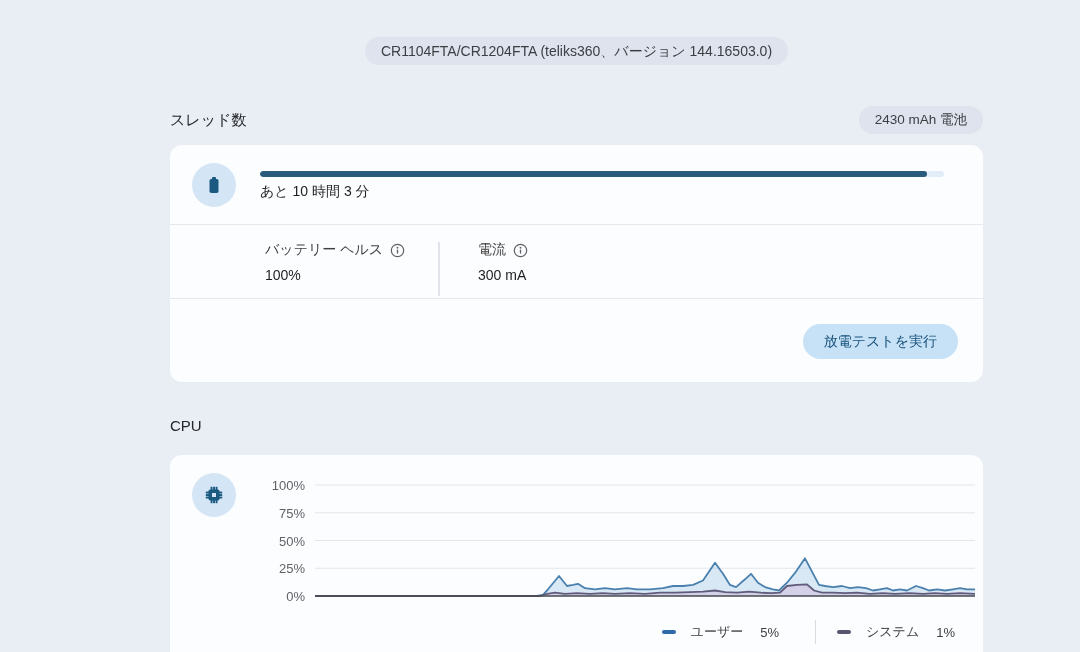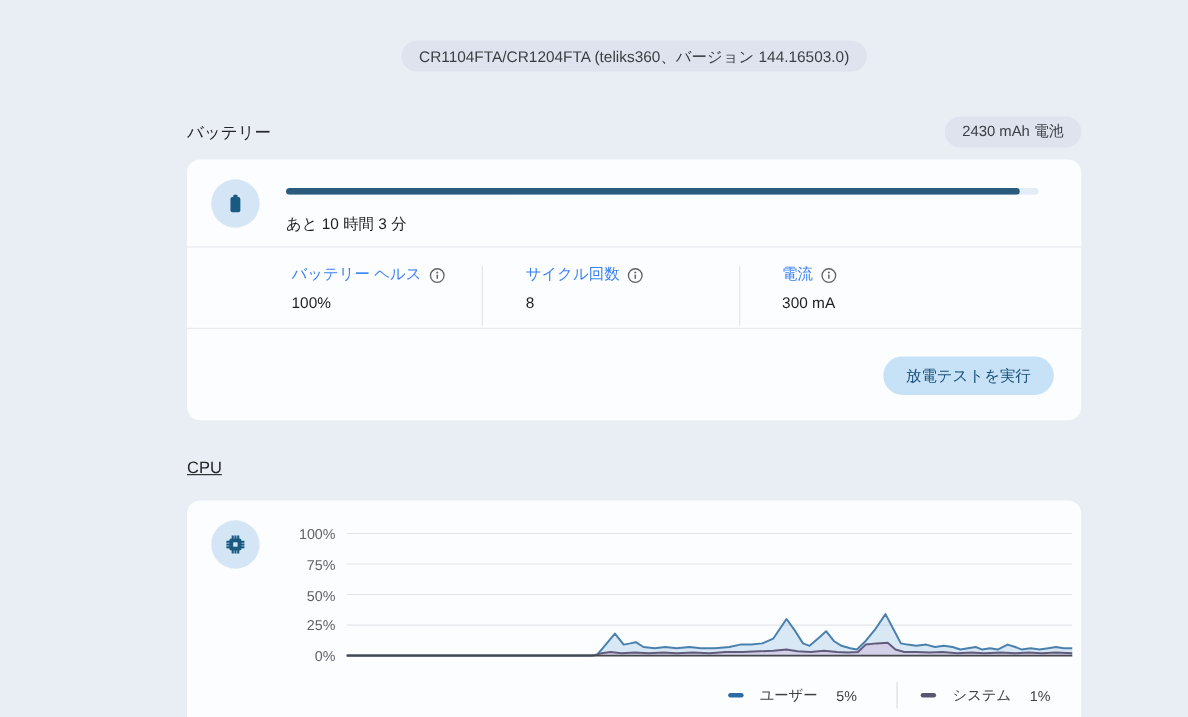--- a/index.html
+++ b/index.html
@@ -26,21 +26,21 @@
   .banner { position: absolute; top: 37px; left: 0; width: 100%; text-align: center; }
   .banner .pill { font-size: 14px; }
 
   
   .section-header {
     position: absolute; left: 0; width: 100%;
     display: flex; justify-content: space-between; align-items: center;
   }
   .section-title { font-size: 15px; color: #242629; }
   .hdr-battery { top: 106px; }
-  .hdr-cpu { top: 417px; text-decoration: underline; }
+  .hdr-cpu { top: 417px; }
 
   
   .card {
     position: absolute; left: 0; width: 813px;
     background: #fcfdfe; border-radius: 12px;
   }
   .card-battery { top: 145px; height: 237px; }
   .card-cpu { top: 455px; height: 260px; }
 
   .icon-circle {
@@ -50,32 +50,32 @@
     display: flex; align-items: center; justify-content: center;
   }
 
   
   .progress-track {
     position: absolute; left: 90px; top: 26px;
     width: 684px; height: 6px; border-radius: 3px;
     background: #e2edf8; overflow: hidden;
   }
   .progress-fill { height: 100%; border-radius: 3px; background: #2b5b7c; }
-  .time-text { position: absolute; left: 90px; top: 50px; font-size: 14px; color: #1d1f23; }
+  .time-text { position: absolute; left: 90px; top: 38px; font-size: 14px; color: #1d1f23; }
 
   .hdivider { position: absolute; left: 0; width: 100%; height: 1px; background: #e5e8ee; }
   .hd1 { top: 79px; } .hd2 { top: 153px; }
 
   .stats-row { position: absolute; left: 0; top: 80px; width: 100%; padding: 16px 0 0 95px; display: flex; }
   .stat { }
   .stat-1 { width: 173px; }
   .stat-2 { width: 233px; padding-left: 39px; }
   .stat-3 { padding-left: 38px; }
   .vdivider { width: 1px; height: 54px; background: #e0e4ea; margin-top: 1px; }
-  .stat-label { display: flex; align-items: center; gap: 7px; font-size: 14px; color: #3b82f6; }
+  .stat-label { display: flex; align-items: center; gap: 7px; font-size: 14px; color: #404040; }
   .stat-value { margin-top: 8px; font-size: 14px; color: #1d1f23; }
   .info-icon { width: 15px; height: 15px; color: #5f6368; cursor: pointer; }
 
   .button-row { position: absolute; top: 179px; right: 25px; }
   .tonal-button {
     border: none; cursor: pointer;
     background: #c7e2f7; color: #17507a;
     height: 35px; padding: 0 21px;
     border-radius: 18px; font-size: 14px;
     font-family: "Liberation Sans", "DejaVu Sans", sans-serif;
@@ -104,21 +104,21 @@
 </head>
 <body>
 
 <div class="content">
 
   <div class="banner">
     <span class="pill">CR1104FTA/CR1204FTA (teliks360、バージョン 144.16503.0)</span>
   </div>
 
   <div class="section-header hdr-battery">
-    <span class="section-title">バッテリー</span>
+    <span class="section-title">スレッド数</span>
     <span class="pill">2430 mAh 電池</span>
   </div>
 
   <div class="card card-battery">
     <div class="icon-circle">
       <svg width="24" height="24" viewBox="0 0 24 24">
         <rect x="10" y="4" width="4" height="3" rx="1" fill="#1b5a80"></rect>
         <rect x="7.5" y="6" width="9" height="14" rx="1.8" fill="#1b5a80"></rect>
       </svg>
     </div>
@@ -136,31 +136,20 @@
           <span>バッテリー ヘルス</span>
           <svg class="info-icon" viewBox="0 0 16 16">
             <circle cx="8" cy="8" r="6.6" fill="none" stroke="currentColor" stroke-width="1.3"></circle>
             <circle cx="8" cy="5.1" r="1" fill="currentColor"></circle>
             <rect x="7.3" y="7" width="1.4" height="4.4" rx="0.7" fill="currentColor"></rect>
           </svg>
         </div>
         <div class="stat-value">100%</div>
       </div>
       <div class="vdivider"></div>
-      <div class="stat stat-2">
-        <div class="stat-label">
-          <span>サイクル回数</span>
-          <svg class="info-icon" viewBox="0 0 16 16">
-            <circle cx="8" cy="8" r="6.6" fill="none" stroke="currentColor" stroke-width="1.3"></circle>
-            <circle cx="8" cy="5.1" r="1" fill="currentColor"></circle>
-            <rect x="7.3" y="7" width="1.4" height="4.4" rx="0.7" fill="currentColor"></rect>
-          </svg>
-        </div>
-        <div class="stat-value">8</div>
-      </div>
       <div class="vdivider"></div>
       <div class="stat stat-3">
         <div class="stat-label">
           <span>電流</span>
           <svg class="info-icon" viewBox="0 0 16 16">
             <circle cx="8" cy="8" r="6.6" fill="none" stroke="currentColor" stroke-width="1.3"></circle>
             <circle cx="8" cy="5.1" r="1" fill="currentColor"></circle>
             <rect x="7.3" y="7" width="1.4" height="4.4" rx="0.7" fill="currentColor"></rect>
           </svg>
         </div>

